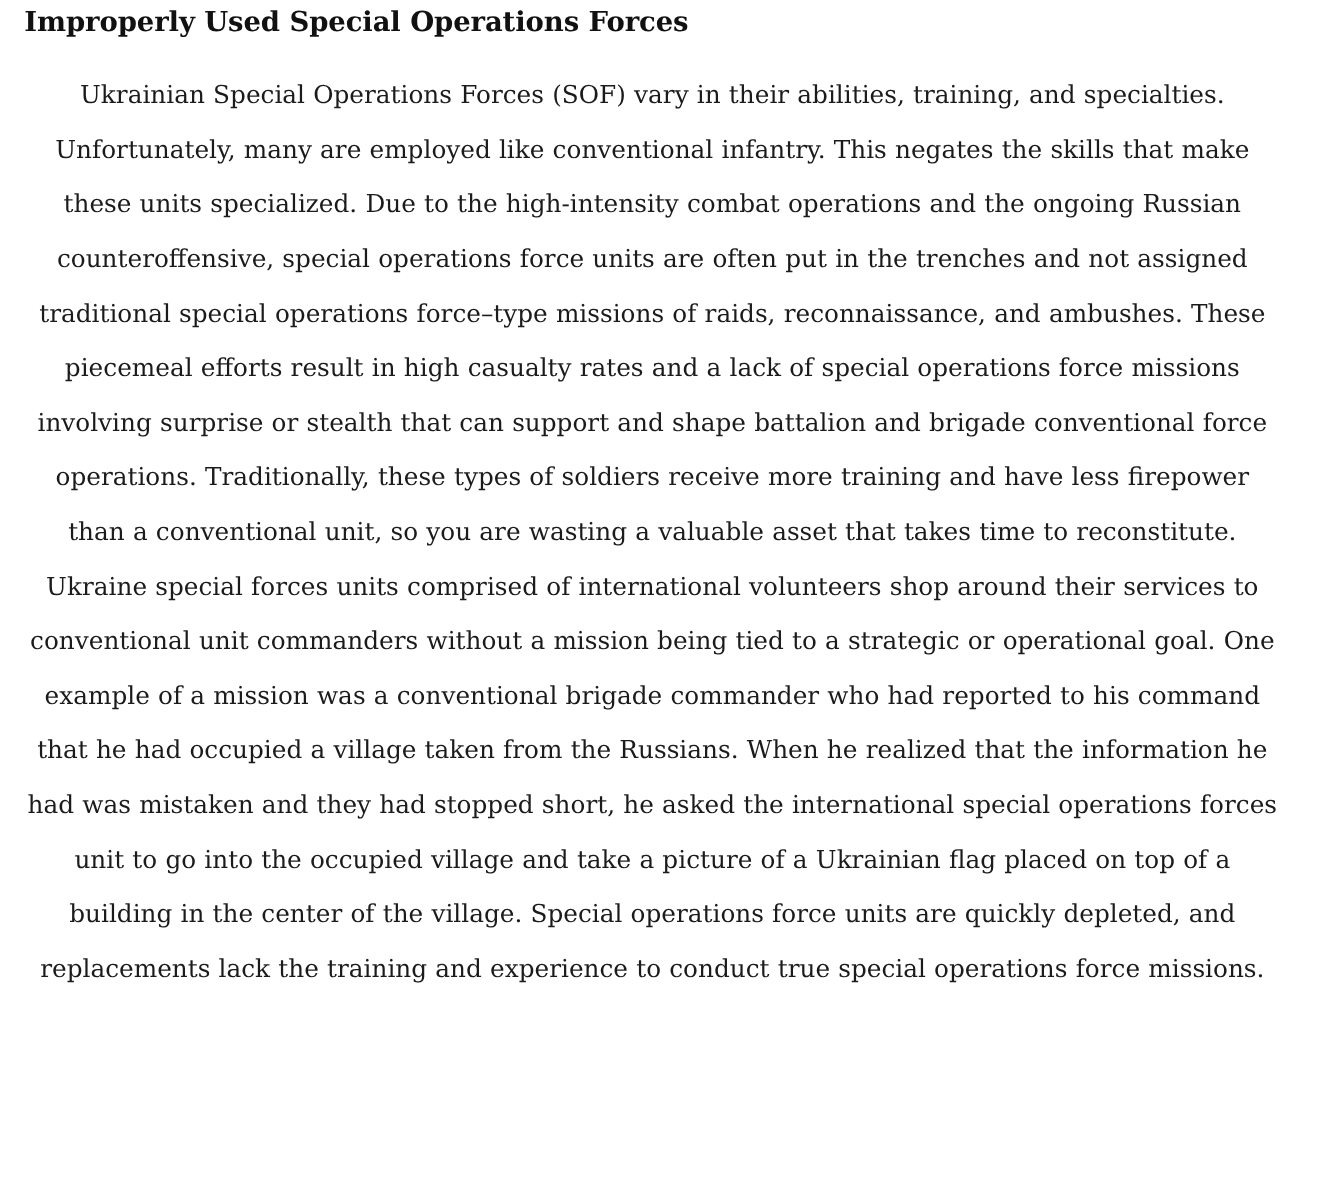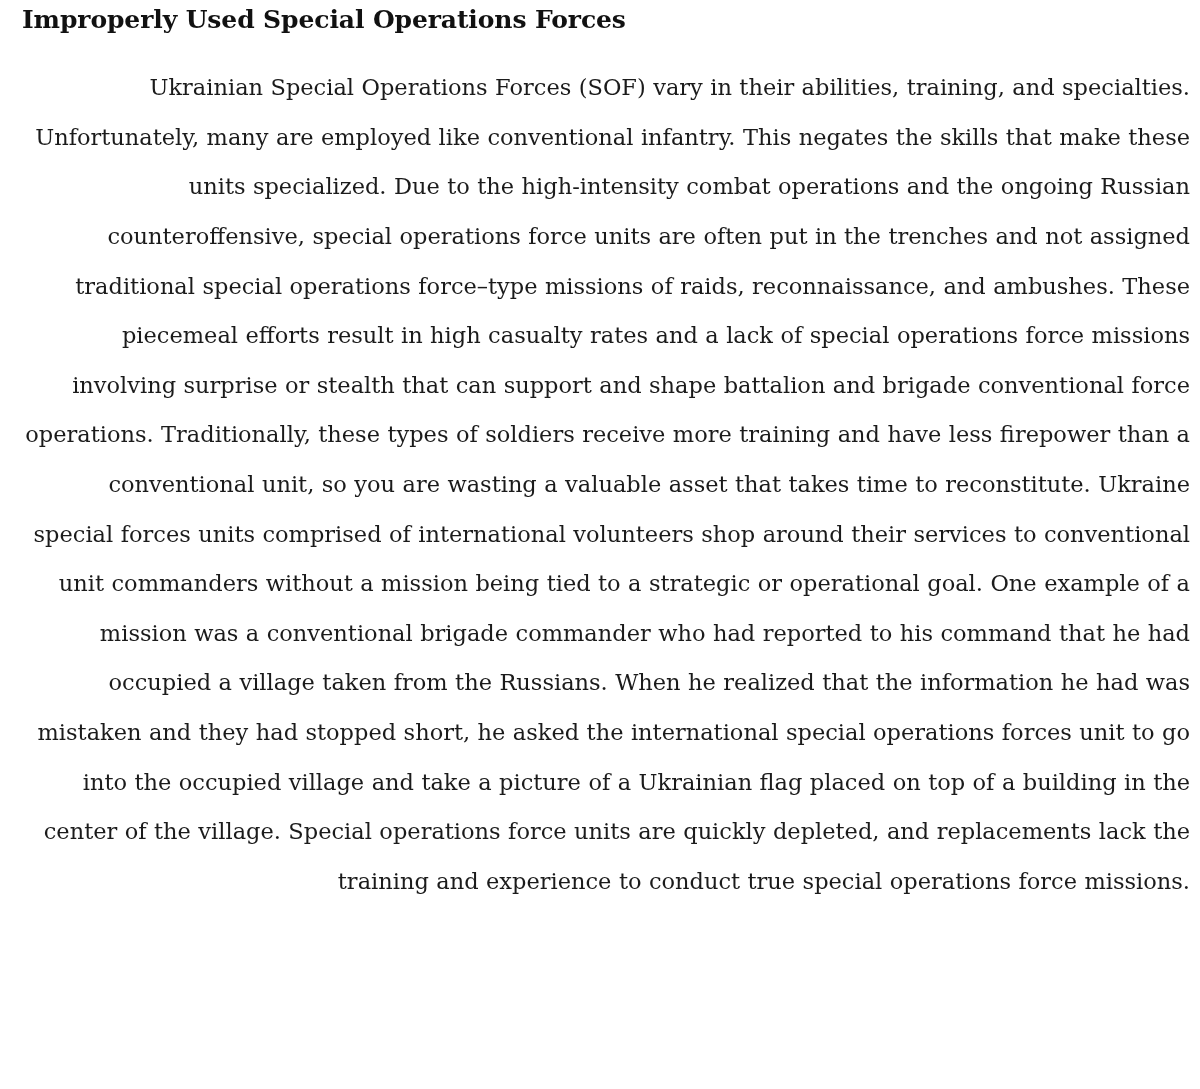--- a/index.html
+++ b/index.html
@@ -10,38 +10,38 @@
   body {
     width: 1200px;
     min-height: 1089px;
     font-family: "DejaVu Serif", "Liberation Serif", serif;
     color: #1a1a1a;
     -webkit-font-smoothing: antialiased;
   }
   .page {
     box-sizing: border-box;
     width: 1200px;
-    padding: 4px 10px 0 22px;
+    padding: 4px 36px 0 22px;
   }
   .section-title {
     font-family: "DejaVu Serif", "Liberation Serif", serif;
     font-weight: 700;
     font-size: 25px;
     line-height: 1.25;
     letter-spacing: -0.1px;
     margin: 0 0 28px 0;
     color: #111111;
   }
   .body-text {
     font-family: "DejaVu Serif", "Liberation Serif", serif;
     font-size: 22.5px;
     line-height: 49.6px;
     color: #1b1b1b;
     margin: 0;
-    text-align: right;
+    text-align: center;
     word-spacing: 0.3px;
   }
 </style>
 </head>
 <body>
 
 <div class="page">
   <h2 class="section-title">Improperly Used Special Operations Forces</h2>
   <p class="body-text">Ukrainian Special Operations Forces (SOF) vary in their abilities, training, and specialties. Unfortunately, many are employed like conventional infantry. This negates the skills that make these units specialized. Due to the high-intensity combat operations and the ongoing Russian counteroffensive, special operations force units are often put in the trenches and not assigned traditional special operations force–type missions of raids, reconnaissance, and ambushes. These piecemeal efforts result in high casualty rates and a lack of special operations force missions involving surprise or stealth that can support and shape battalion and brigade conventional force operations. Traditionally, these types of soldiers receive more training and have less firepower than a conventional unit, so you are wasting a valuable asset that takes time to reconstitute. Ukraine special forces units comprised of international volunteers shop around their services to conventional unit commanders without a mission being tied to a strategic or operational goal. One example of a mission was a conventional brigade commander who had reported to his command that he had occupied a village taken from the Russians. When he realized that the information he had was mistaken and they had stopped short, he asked the international special operations forces unit to go into the occupied village and take a picture of a Ukrainian flag placed on top of a building in the center of the village. Special operations force units are quickly depleted, and replacements lack the training and experience to conduct true special operations force missions.</p>
 </div>

